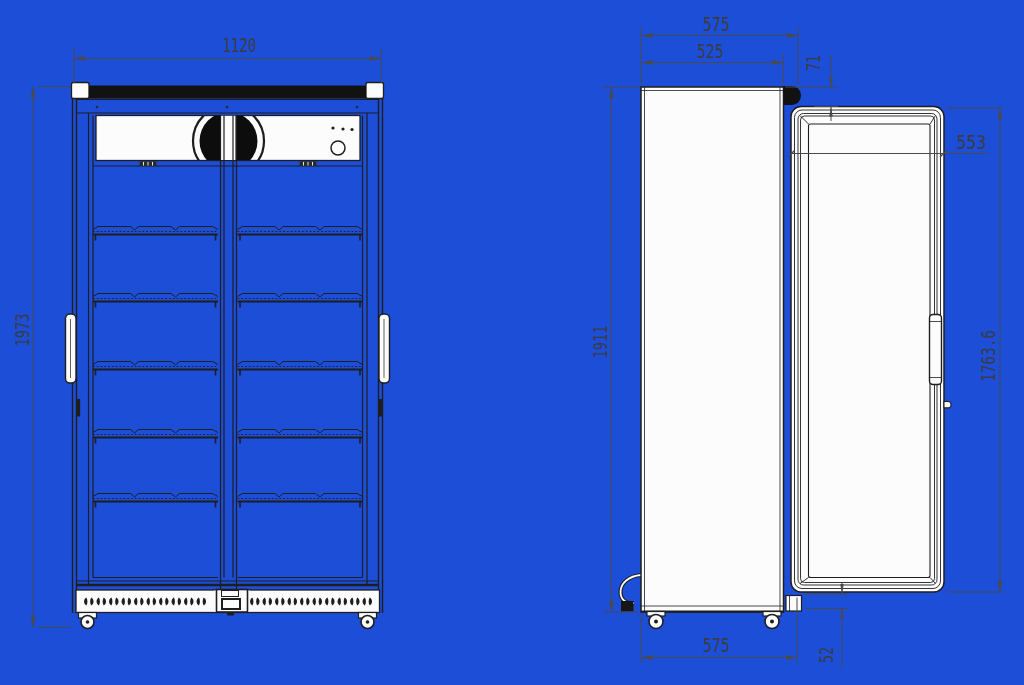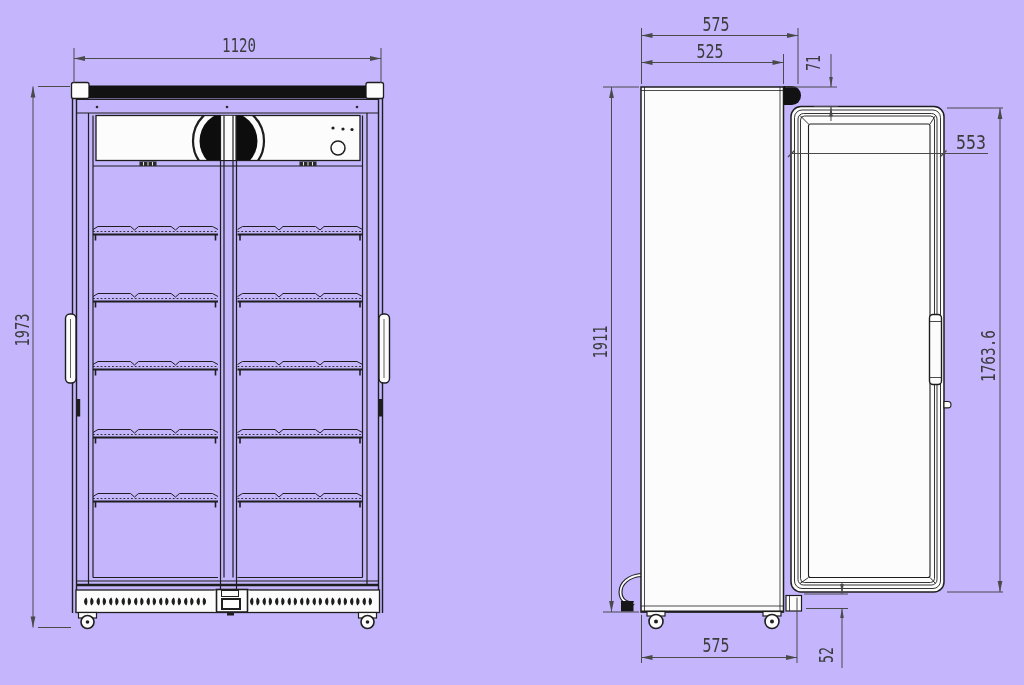--- a/index.html
+++ b/index.html
@@ -1,16 +1,16 @@
 <!DOCTYPE html>
 <html><head>
 <meta charset="utf-8">
 <style>
   html,body{margin:0;padding:0;background:#f4f4f2;}
-  .canvas{position:relative;width:1024px;height:685px;background:#c4b5fd;overflow:hidden;
+  .canvas{position:relative;width:1024px;height:685px;background:#1d4ed8;overflow:hidden;
           font-family:"DejaVu Sans Mono","Liberation Mono",monospace;}
   svg{position:absolute;inset:0;display:block;}
   text{font-family:"DejaVu Sans Mono","Liberation Mono",monospace;font-size:20px;fill:#3c3c3c;}
 </style>
 </head>
 <body>
 
 <div class="canvas">
 <svg width="1024" height="685" viewBox="0 0 1024 685">
   <defs>

